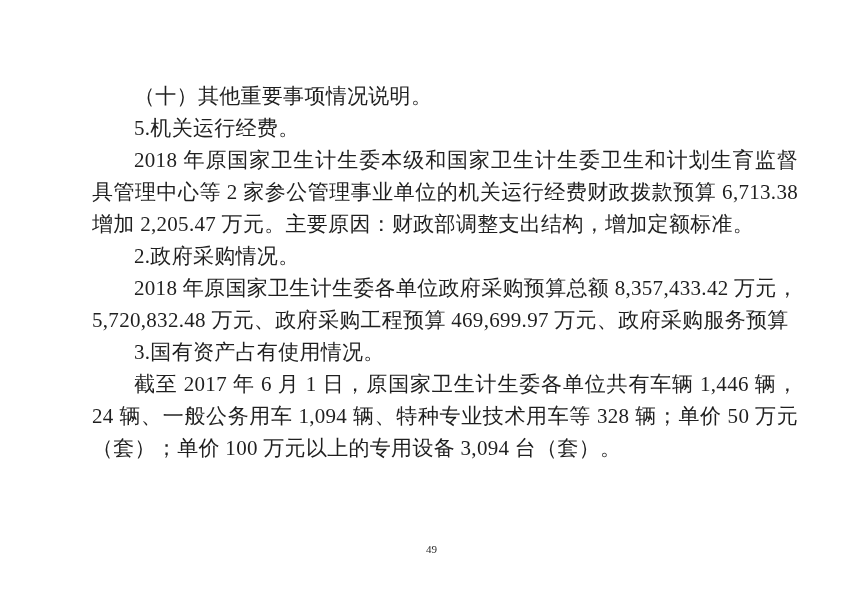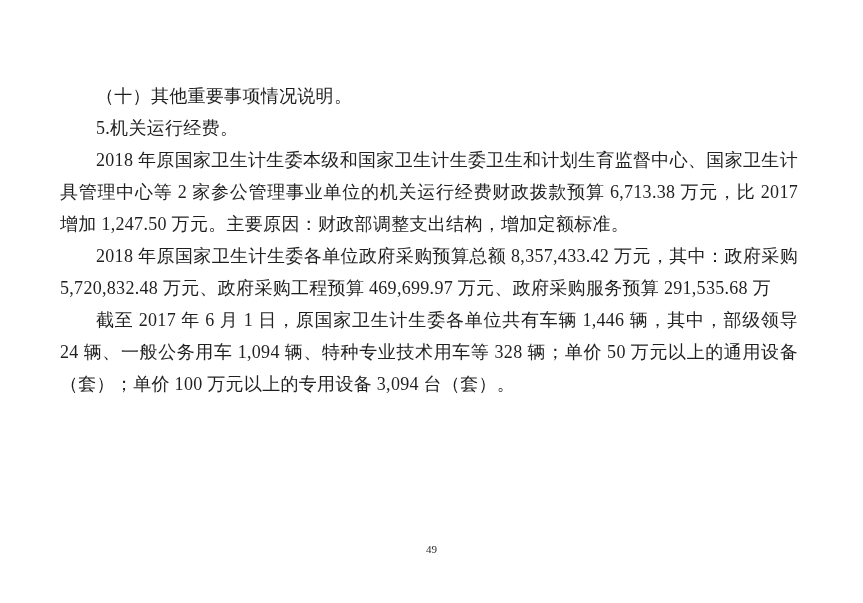--- a/index.html
+++ b/index.html
@@ -18,24 +18,25 @@
   }
   .content {
     position: absolute;
     left: 60px;
     top: 80px;
     width: 738px;
   }
   .line {
     height: 32px;
     line-height: 32px;
-    font-size: 18px;
+    font-size: 21px;
     letter-spacing: 0.3px;
     overflow: hidden;
     white-space: normal;
+    margin-left: 32px;
   }
   .indent {
     text-indent: 2em;
   }
   
   .fill {
     text-align: justify;
   }
   .fill::after {
     content: "";
@@ -58,21 +59,23 @@
 </style>
 </head>
 <body>
 
 <div class="page">
   <div class="content">
     <div class="line indent">（十）其他重要事项情况说明。</div>
     <div class="line indent">5.机关运行经费。</div>
     <div class="line indent fill">2018 年原国家卫生计生委本级和国家卫生计生委卫生和计划生育监督中心、国家卫生计生委药</div>
     <div class="line fill">具管理中心等 2 家参公管理事业单位的机关运行经费财政拨款预算 6,713.38 万元，比 2017 年预算数</div>
-    <div class="line">增加 1,247.50 万元。主要原因：财政部调整支出结构，增加定额标准。</div>
+    <div class="line">增加 2,205.47 万元。主要原因：财政部调整支出结构，增加定额标准。</div>
+    <div class="line indent">2.政府采购情况。</div>
     <div class="line indent fill">2018 年原国家卫生计生委各单位政府采购预算总额 8,357,433.42 万元，其中：政府采购货物预算</div>
     <div class="line">5,720,832.48 万元、政府采购工程预算 469,699.97 万元、政府采购服务预算 291,535.68 万元。</div>
+    <div class="line indent">3.国有资产占有使用情况。</div>
     <div class="line indent fill">截至 2017 年 6 月 1 日，原国家卫生计生委各单位共有车辆 1,446 辆，其中，部级领导干部用车</div>
     <div class="line fill">24 辆、一般公务用车 1,094 辆、特种专业技术用车等 328 辆；单价 50 万元以上的通用设备 2,186 台</div>
     <div class="line">（套）；单价 100 万元以上的专用设备 3,094 台（套）。</div>
   </div>
   <div class="page-number">49</div>
 </div>
 
 </body></html>

